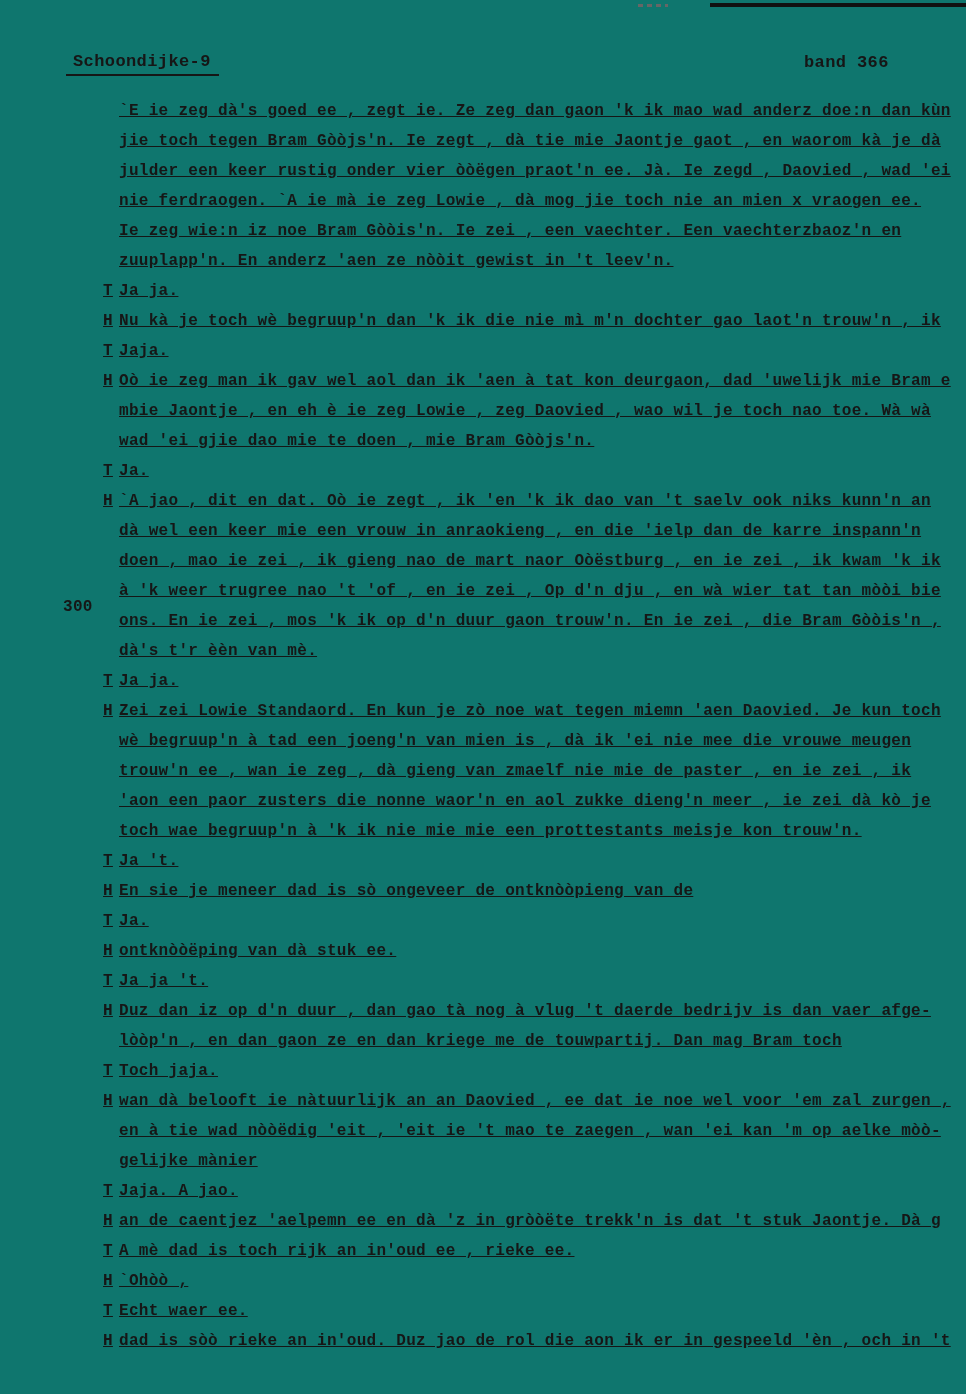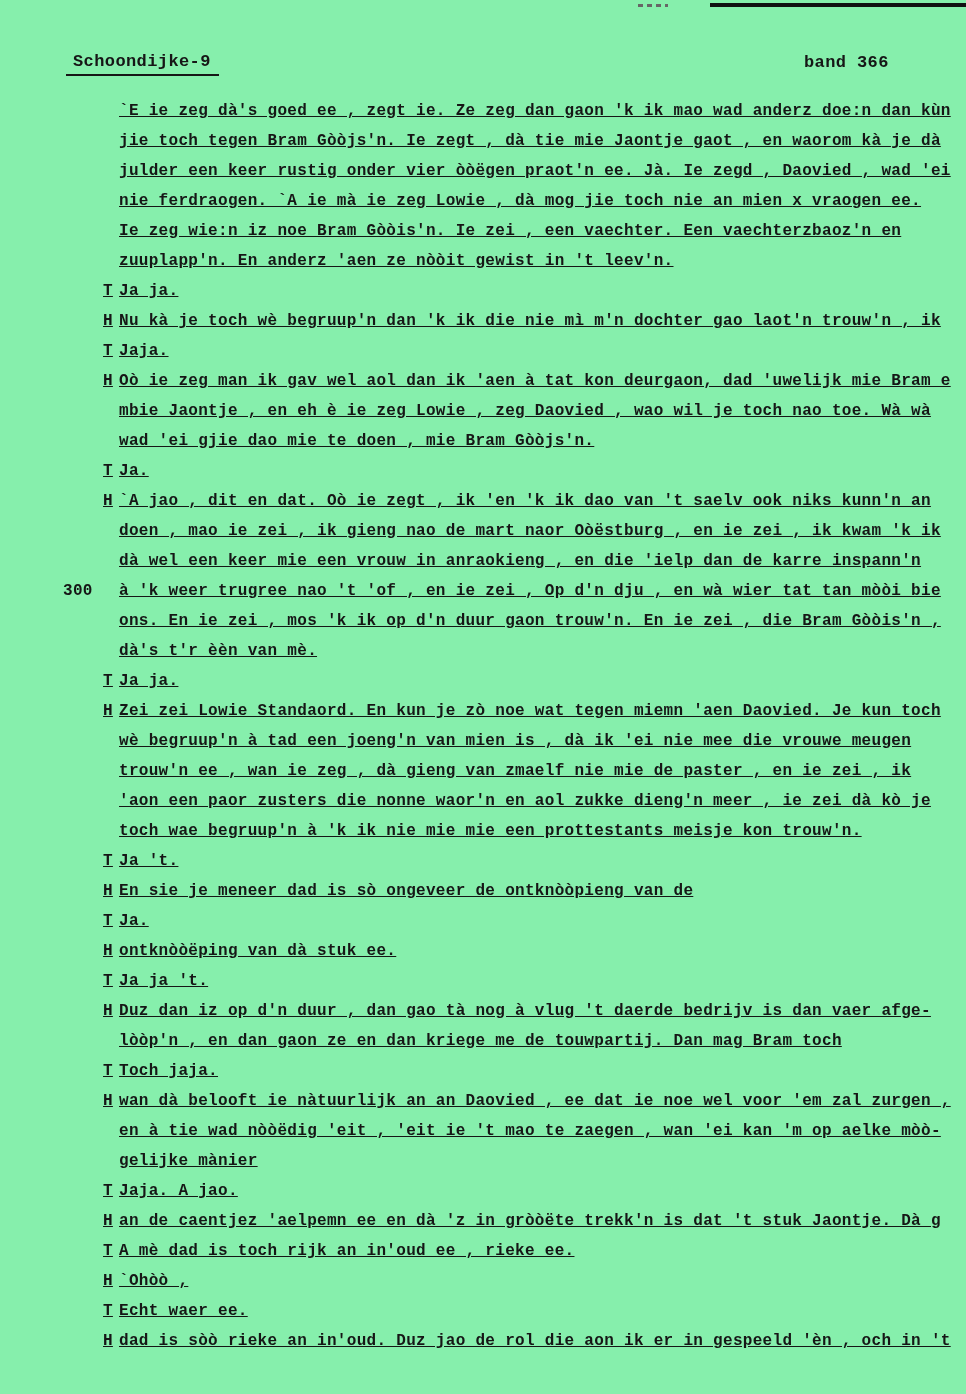--- a/index.html
+++ b/index.html
@@ -4,21 +4,21 @@
 <style>
   html, body {
     margin: 0;
     padding: 0;
     background: #e8e8e8;
   }
   .page {
     position: relative;
     width: 966px;
     height: 1394px;
-    background: #86efac;
+    background: #0f766e;
     overflow: hidden;
     font-family: "Liberation Mono", "DejaVu Sans Mono", monospace;
     color: #161616;
     font-weight: 700;
   }
   .artifact {
     position: absolute;
     background: #111;
   }
   .artifact.dashes {
@@ -59,21 +59,21 @@
   .line .label {
     flex: 0 0 16px;
     width: 16px;
   }
   .line .text {
     flex: 1;
   }
   .margin-note {
     position: absolute;
     left: -40px;
-    top: 0;
+    top: 16px;
   }
 </style>
 </head>
 <body>
 
 <div class="page">
 
   <div class="artifact dashes" style="left:638px; top:4px; width:30px; height:3px;"></div>
   <div class="artifact" style="left:710px; top:3px; width:256px; height:4px;"></div>
 
@@ -89,22 +89,22 @@
       <div class="line"><span class="label"></span><span class="text">Ie zeg wie:n iz noe Bram Gòòis'n. Ie zei , een vaechter. Een vaechterzbaoz'n en</span></div>
       <div class="line"><span class="label"></span><span class="text">zuuplapp'n. En anderz 'aen ze nòòit gewist in 't leev'n.</span></div>
       <div class="line"><span class="label">T</span><span class="text">Ja ja.</span></div>
       <div class="line"><span class="label">H</span><span class="text">Nu kà je toch wè begruup'n dan 'k ik die nie mì m'n dochter gao laot'n trouw'n , ik</span></div>
       <div class="line"><span class="label">T</span><span class="text">Jaja.</span></div>
       <div class="line"><span class="label">H</span><span class="text">Oò ie zeg man ik gav wel aol dan ik 'aen à tat kon deurgaon, dad 'uwelijk mie Bram e</span></div>
       <div class="line"><span class="label"></span><span class="text">mbie Jaontje , en eh è ie zeg Lowie , zeg Daovied , wao wil je toch nao toe. Wà wà</span></div>
       <div class="line"><span class="label"></span><span class="text">wad 'ei gjie dao mie te doen , mie Bram Gòòjs'n.</span></div>
       <div class="line"><span class="label">T</span><span class="text">Ja.</span></div>
       <div class="line"><span class="label">H</span><span class="text">`A jao , dit en dat. Oò ie zegt , ik 'en 'k ik dao van 't saelv ook niks kunn'n an</span></div>
+      <div class="line"><span class="label"></span><span class="text">dà wel een keer mie een vrouw in anraokieng , en die 'ielp dan de karre inspann'n</span></div>
       <div class="line"><span class="label"></span><span class="text">doen , mao ie zei , ik gieng nao de mart naor Oòëstburg , en ie zei , ik kwam 'k ik</span></div>
-      <div class="line"><span class="label"></span><span class="text">dà wel een keer mie een vrouw in anraokieng , en die 'ielp dan de karre inspann'n</span></div>
       <div class="line"><span class="margin-note">300</span><span class="label"></span><span class="text">à 'k weer trugree nao 't 'of , en ie zei , Op d'n dju , en wà wier tat tan mòòi bie</span></div>
       <div class="line"><span class="label"></span><span class="text">ons. En ie zei , mos 'k ik op d'n duur gaon trouw'n. En ie zei , die Bram Gòòis'n ,</span></div>
       <div class="line"><span class="label"></span><span class="text">dà's t'r èèn van mè.</span></div>
       <div class="line"><span class="label">T</span><span class="text">Ja ja.</span></div>
       <div class="line"><span class="label">H</span><span class="text">Zei zei Lowie Standaord. En kun je zò noe wat tegen miemn 'aen Daovied. Je kun toch</span></div>
       <div class="line"><span class="label"></span><span class="text">wè begruup'n à tad een joeng'n van mien is , dà ik 'ei nie mee die vrouwe meugen</span></div>
       <div class="line"><span class="label"></span><span class="text">trouw'n ee , wan ie zeg , dà gieng van zmaelf nie mie de paster , en ie zei , ik</span></div>
       <div class="line"><span class="label"></span><span class="text">'aon een paor zusters die nonne waor'n en aol zukke dieng'n meer , ie zei dà kò je</span></div>
       <div class="line"><span class="label"></span><span class="text">toch wae begruup'n à 'k ik nie mie mie een prottestants meisje kon trouw'n.</span></div>
       <div class="line"><span class="label">T</span><span class="text">Ja 't.</span></div>

